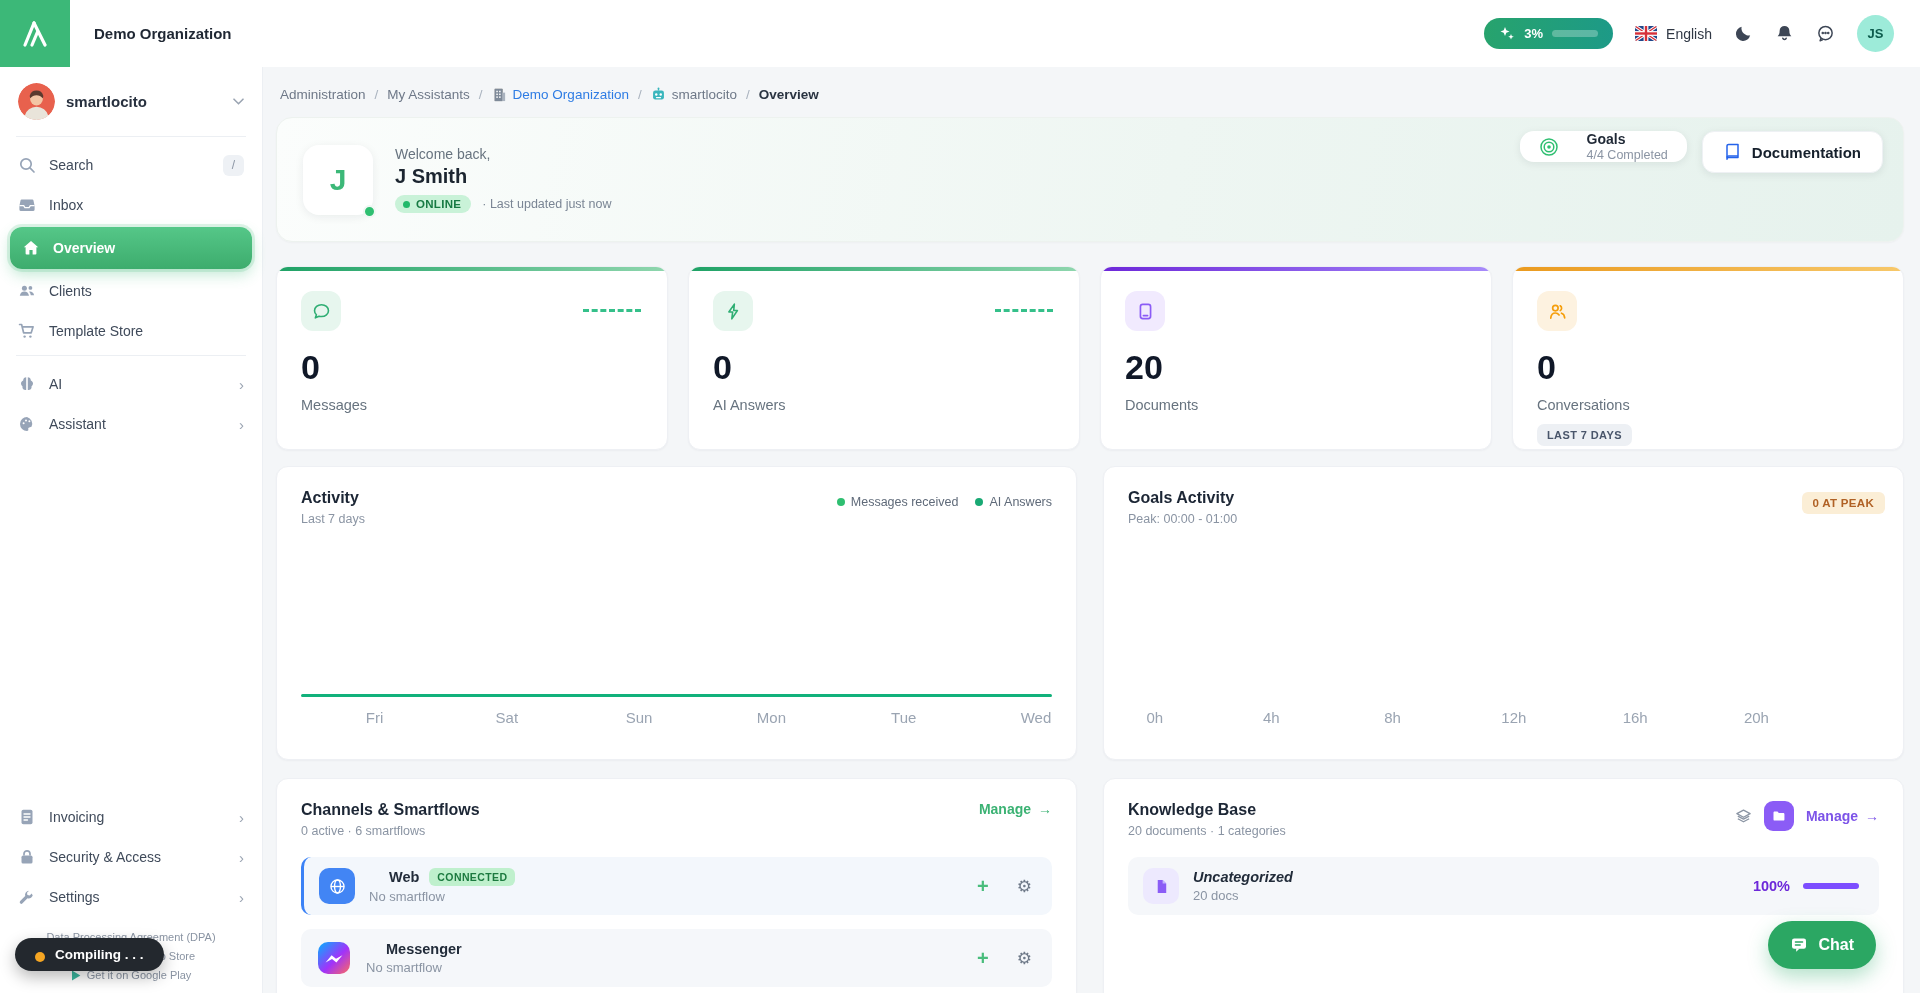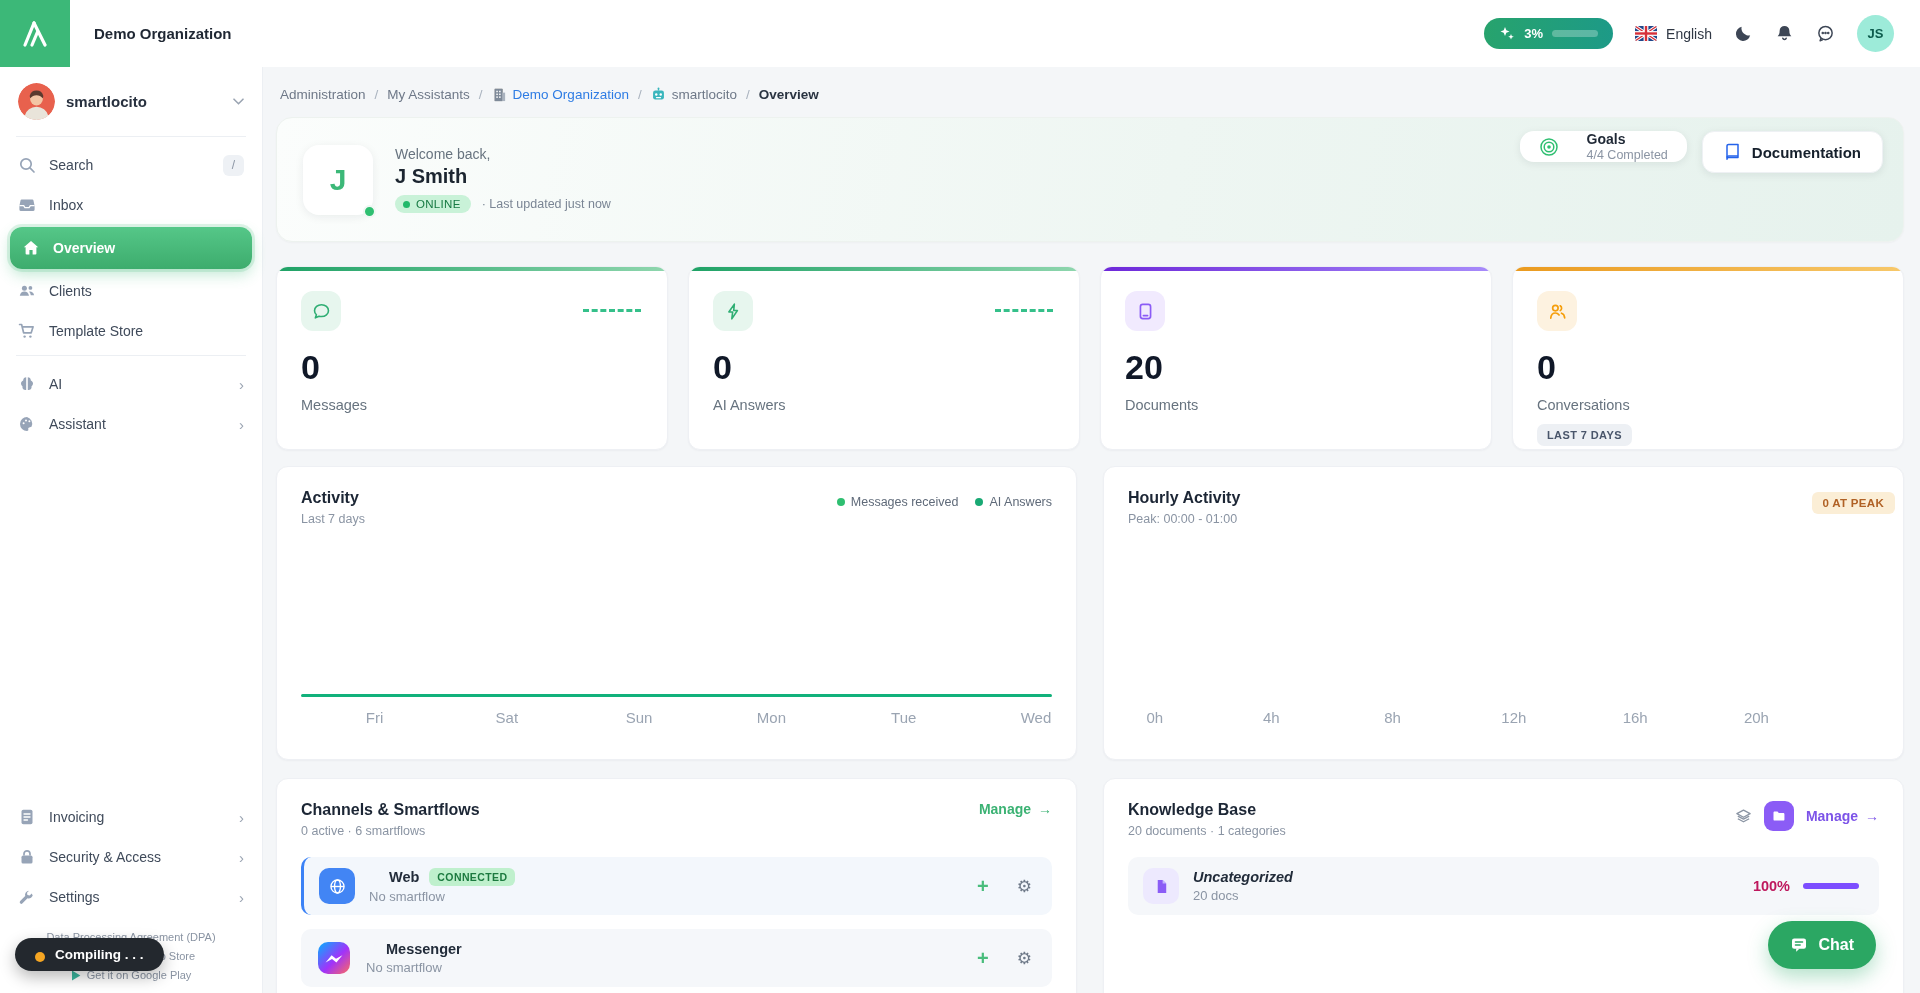--- a/index.html
+++ b/index.html
@@ -98,21 +98,21 @@
     display: flex; align-items: center; justify-content: center;
     font-size: 30px; font-weight: bold; color: #3cb878;
     box-shadow: 0 2px 10px rgba(16,24,40,.07);
   }
   .presence-dot { position: absolute; bottom: -3px; right: -3px; width: 13px; height: 13px; border-radius: 50%; background: #2fbf71; border: 2px solid #f0f7f3; }
   .hero-text { margin-left: 22px; }
   .hero-welcome { font-size: 14px; color: #67737f; }
   .hero-name { font-size: 20px; font-weight: 800; color: #1c2530; margin: 3px 0 7px; }
   .hero-status { display: flex; align-items: center; gap: 11px; font-size: 12.5px; color: #7a8594; }
   .online-badge {
-    background: #c9f2d8; color: #177a43; font-size: 11.5px; font-weight: normal;
+    background: #c9f2d8; color: #177a43; font-size: 11.5px; font-weight: bold;
     padding: 3px 10px 3px 8px; border-radius: 12px; display: flex; align-items: center; gap: 6px; letter-spacing: .3px;
   }
   .online-dot { width: 7px; height: 7px; border-radius: 50%; background: #22b96a; }
   .hero-actions { position: absolute; top: 13px; right: 20px; display: flex; gap: 15px; align-items: flex-start; }
   .goals-pill {
     background: #fff; border-radius: 14px; padding: 0 19px; display: flex; gap: 28px; align-items: center;
     box-shadow: 0 2px 8px rgba(16,24,40,.08); cursor: pointer;
   }
   .goals-title { font-size: 14px; font-weight: bold; color: #1f2835; }
   .goals-sub { font-size: 12.5px; color: #8a94a3; margin-top: 1px; }
@@ -149,21 +149,21 @@
   .chart-card {
     flex: 1; background: #fff; border-radius: 12px; border: 1px solid #eef0f4;
     height: 294px; position: relative; padding: 22px 24px; box-shadow: 0 1px 2px rgba(16,24,40,.04);
   }
   .card-title { font-size: 16px; font-weight: bold; color: #1c2635; }
   .card-sub { font-size: 12.5px; color: #8a94a3; margin-top: 5px; }
   .legend { position: absolute; top: 28px; right: 24px; display: flex; gap: 17px; font-size: 12.5px; color: #5f6a79; align-items: center; }
   .legend-item { display: flex; align-items: center; gap: 6px; }
   .legend-dot { width: 8px; height: 8px; border-radius: 50%; }
   .peak-badge {
-    position: absolute; top: 25px; right: 8px; background: #fbeed6; color: #b06125;
+    position: absolute; top: 25px; right: 18px; background: #fbeed6; color: #b06125;
     font-size: 11.5px; font-weight: bold; padding: 5px 11px; border-radius: 6px; letter-spacing: .3px;
   }
   .flatline { position: absolute; left: 24px; right: 24px; bottom: 62px; border-top: 3px solid #12b17b; border-radius: 2px; }
   .xlabels { position: absolute; left: 24px; right: 40px; bottom: 36px; height: 14px; font-size: 15px; color: #9aa4b2; }
   .xlabels span { position: absolute; transform: translateX(-50%); white-space: nowrap; }
 
   
   .bottom-row { display: flex; gap: 26px; margin-top: 18px; }
   .bottom-card {
     flex: 1; background: #fff; border-radius: 12px; border: 1px solid #eef0f4;
@@ -193,21 +193,21 @@
   .gear-btn { color: #6f7a89; font-size: 17px; background: none; border: none; cursor: pointer; line-height: 1; }
 
   .kb-row {
     display: flex; align-items: center; background: #f5f7fa; border-radius: 10px;
     height: 58px; padding: 0 20px 0 15px; margin-top: 19px; gap: 14px; cursor: pointer;
   }
   .kb-icon { width: 36px; height: 36px; border-radius: 10px; background: #ede9fe; display: flex; align-items: center; justify-content: center; flex: 0 0 auto; }
   .kb-name { font-style: italic; font-weight: bold; font-size: 14.5px; color: #222c3a; }
   .kb-sub { font-size: 13px; color: #8a94a3; margin-top: 3px; }
   .kb-right { margin-left: auto; display: flex; align-items: center; gap: 13px; }
-  .kb-pct { color: #be185d; font-weight: bold; font-size: 14.5px; }
+  .kb-pct { color: #6d28d9; font-weight: bold; font-size: 14.5px; }
   .kb-bar { width: 56px; height: 6px; background: #7c4dff; border-radius: 4px; }
 
   .chat-fab {
     position: fixed; right: 44px; bottom: 24px; z-index: 90;
     background: #2ba763; color: #fff; border: none; border-radius: 26px; height: 48px;
     padding: 0 22px; font-size: 16px; font-weight: bold; font-family: inherit;
     display: flex; align-items: center; gap: 10px; cursor: pointer;
     box-shadow: 0 8px 20px rgba(40,169,103,.35);
   }
 </style>
@@ -587,21 +587,21 @@
         <span style="left:10%">Fri</span>
         <span style="left:28%">Sat</span>
         <span style="left:46%">Sun</span>
         <span style="left:64%">Mon</span>
         <span style="left:82%">Tue</span>
         <span style="left:100%">Wed</span>
       </div>
     </div>
 
     <div class="chart-card">
-      <div class="card-title">Hourly Activity</div>
+      <div class="card-title">Goals Activity</div>
       <div class="card-sub">Peak: 00:00 - 01:00</div>
       <div class="peak-badge">0 AT PEAK</div>
       <div class="xlabels">
         <span style="left:2.5%;transform:none">0h</span>
         <span style="left:19.5%">4h</span>
         <span style="left:36%">8h</span>
         <span style="left:52.5%">12h</span>
         <span style="left:69%">16h</span>
         <span style="left:85.5%">20h</span>
       </div>

